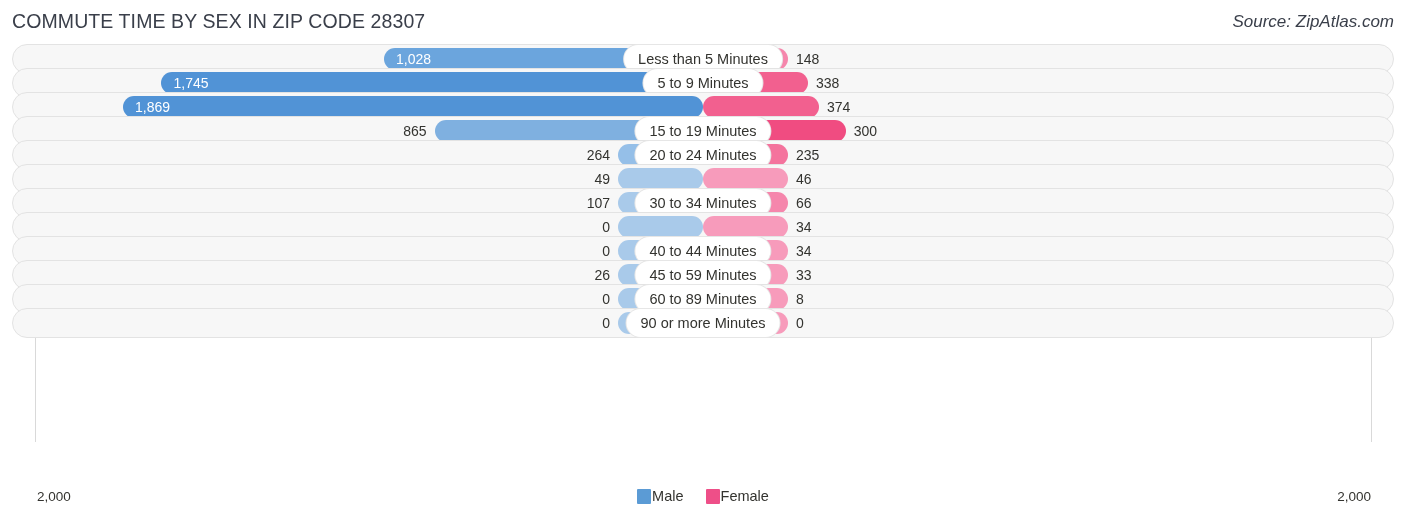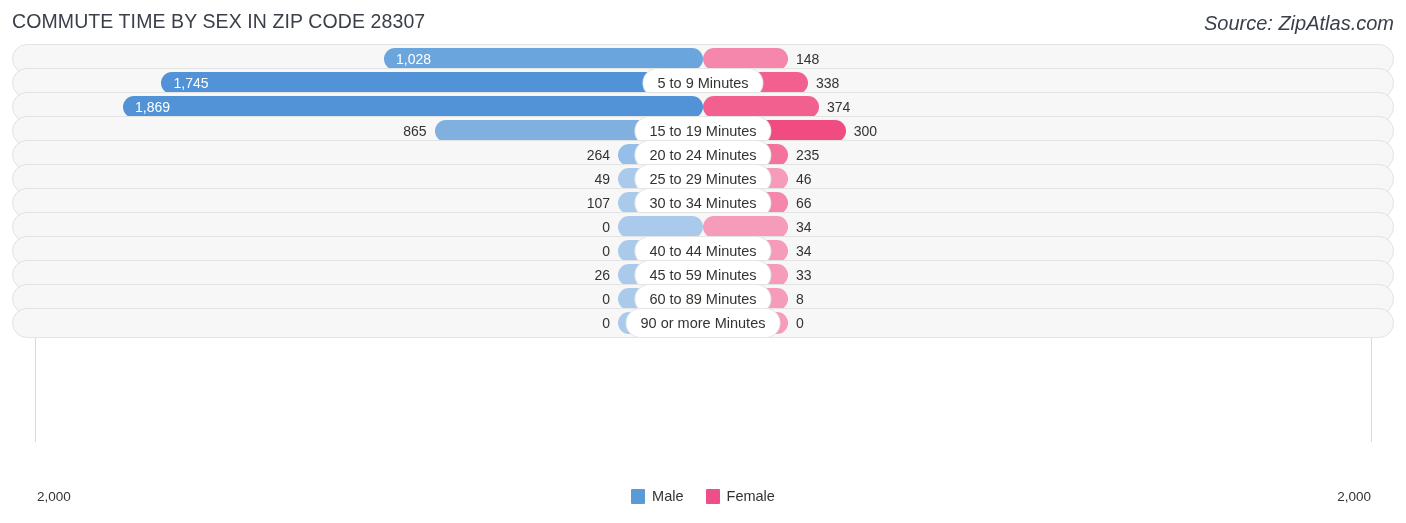--- a/index.html
+++ b/index.html
@@ -26,21 +26,21 @@
     top: 10px;
     font-size: 19.5px;
     letter-spacing: .1px;
     color: #3a3f4a;
     white-space: nowrap;
   }
   .source {
     position: absolute;
     right: 12px;
     top: 12px;
-    font-size: 20px;
+    font-size: 17px;
     font-style: italic;
     color: #3a3f4a;
     white-space: nowrap;
   }
 
   
   .plot {
     position: absolute;
     left: 0;
     top: 44px;
@@ -146,21 +146,21 @@
     right: 0;
     top: 5px;
     display: flex;
     justify-content: center;
     align-items: center;
     gap: 22px;
   }
   .legend-item {
     display: flex;
     align-items: center;
-    gap: 7px;
+    gap: 1px;
     font-size: 14.5px;
     color: #33332f;
   }
   .swatch {
     width: 14px;
     height: 15px;
     border-radius: 1px;
     display: inline-block;
   }
 </style>
@@ -175,20 +175,21 @@
 <div class="plot">
   <div class="gridline grid-left"></div>
   <div class="gridline grid-right"></div>
   <div class="rows" id="rows">
       <div class="row">
         <div class="track"></div>
         <div class="bar bar-male" style="width: 319.016px; background: rgb(107, 165, 221);"></div>
         <div class="bar bar-female" style="width: 85px; background: rgb(245, 134, 172);"></div>
         <div class="val val-inside" style="left: 395.984px;">1,028</div>
         <div class="val val-female-out" style="left: 796px;">148</div>
+        <div class="cat-pill">Less than 5 Minutes</div>
       </div>
       <div class="row">
         <div class="track"></div>
         <div class="bar bar-male" style="width: 541.52px; background: rgb(81, 147, 214);"></div>
         <div class="bar bar-female" style="width: 104.89px; background: rgb(242, 96, 143);"></div>
         <div class="val val-inside" style="left: 173.48px;">1,745</div>
         <div class="val val-female-out" style="left: 815.89px;">338</div>
         <div class="cat-pill">5 to 9 Minutes</div>
       </div>
       <div class="row">
@@ -213,21 +214,20 @@
         <div class="val val-male-out" style="right: 796px;">264</div>
         <div class="val val-female-out" style="left: 796px;">235</div>
         <div class="cat-pill">20 to 24 Minutes</div>
       </div>
       <div class="row">
         <div class="track"></div>
         <div class="bar bar-male" style="width: 85px; background: rgb(169, 202, 234);"></div>
         <div class="bar bar-female" style="width: 85px; background: rgb(247, 155, 187);"></div>
         <div class="val val-male-out" style="right: 796px;">49</div>
         <div class="val val-female-out" style="left: 796px;">46</div>
-        <div class="cat-pill">25 to 29 Minutes</div>
       </div>
       <div class="row">
         <div class="track"></div>
         <div class="bar bar-male" style="width: 85px; background: rgb(169, 202, 234);"></div>
         <div class="bar bar-female" style="width: 85px; background: rgb(245, 134, 172);"></div>
         <div class="val val-male-out" style="right: 796px;">107</div>
         <div class="val val-female-out" style="left: 796px;">66</div>
         <div class="cat-pill">30 to 34 Minutes</div>
       </div>
       <div class="row">

